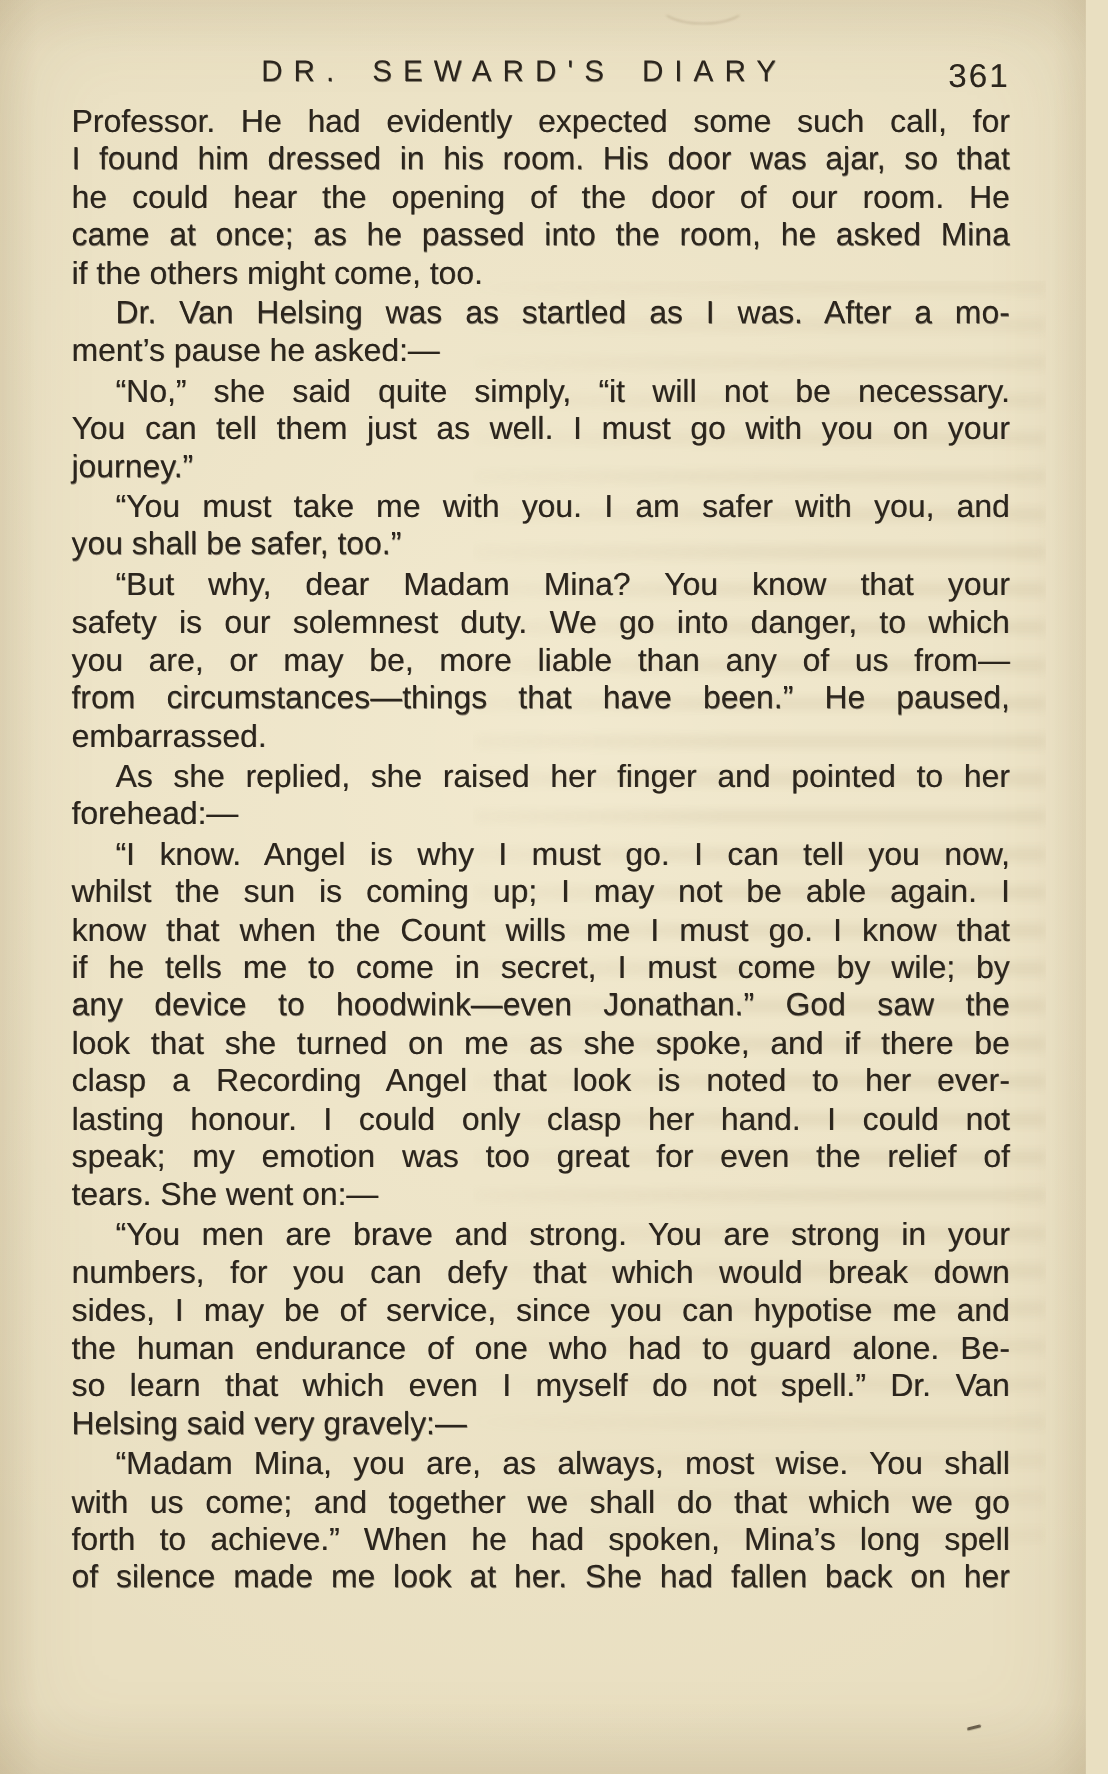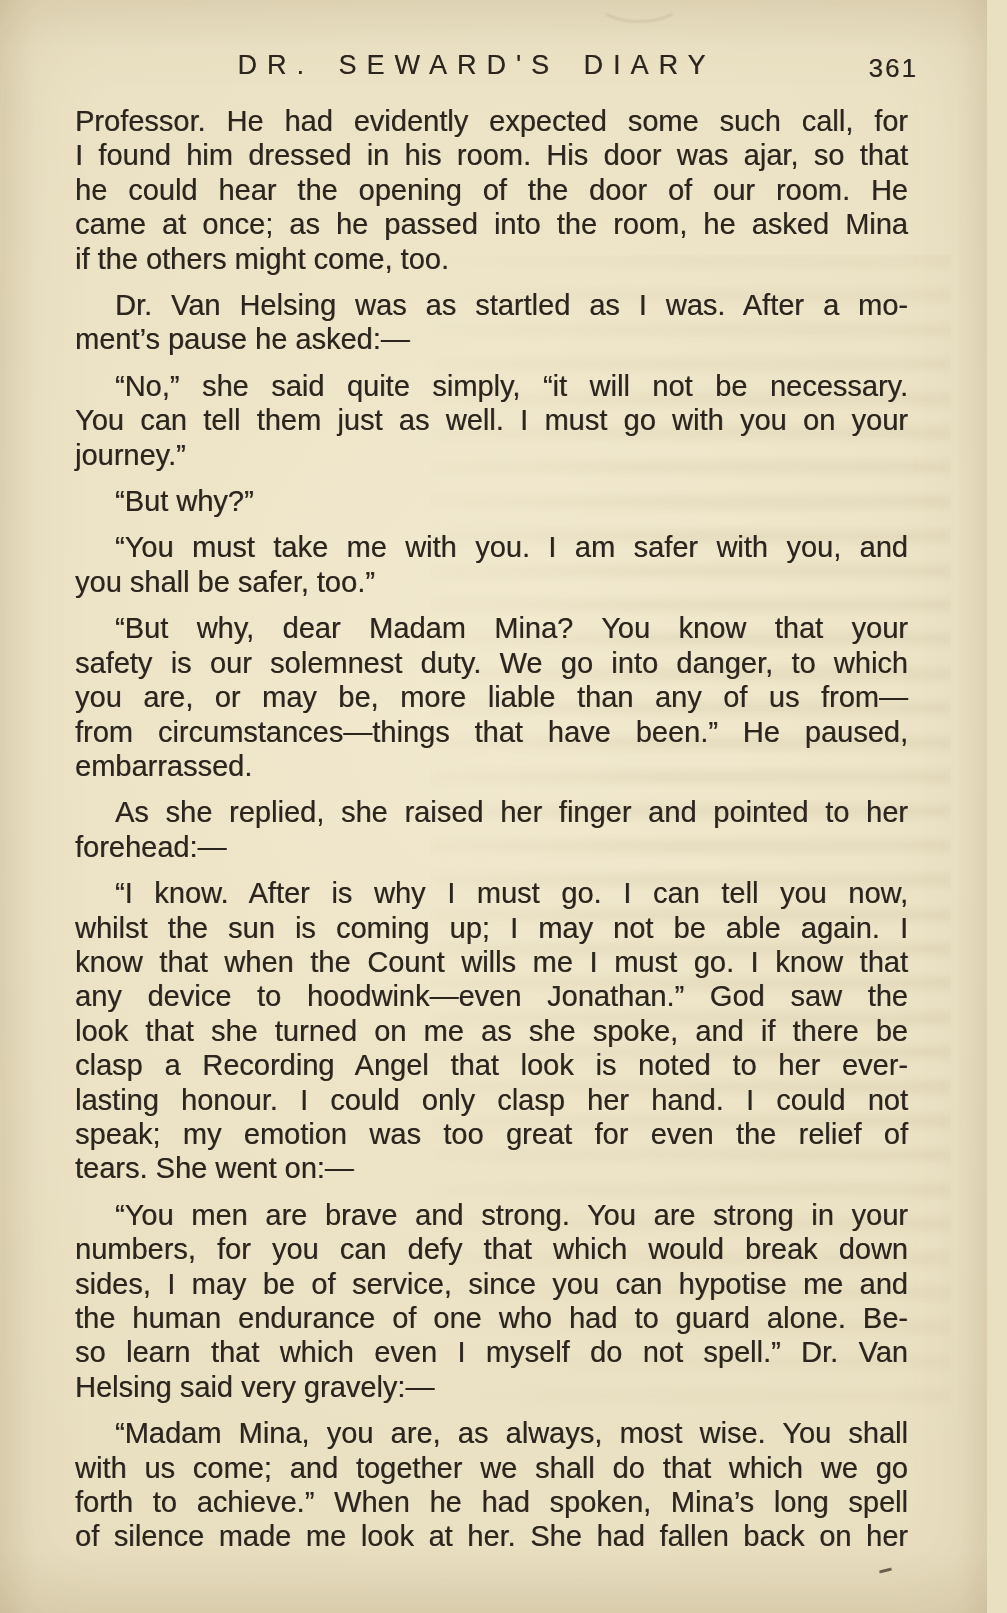--- a/index.html
+++ b/index.html
@@ -81,32 +81,32 @@
     font-size: 27px;
     letter-spacing: 10px;
     word-spacing: 7px;
     white-space: nowrap;
     text-shadow: 0.4px 0.2px 0 rgba(43,37,29,0.5);
   }
   .page-number {
     position: absolute;
     right: 2px;
     top: 3px;
-    font-size: 26px;
+    font-size: 30px;
     letter-spacing: 2px;
     text-shadow: 0.4px 0.2px 0 rgba(43,37,29,0.5);
   }
 
   .text-block {
     position: absolute;
     top: 92px;
     left: 63px;
     right: 67px;
   }
-  .para { margin: 12px; }
+  .para { margin: 2px; }
   .line {
     font-size: 29px;
     line-height: 34.4px;
     text-align: justify;
     text-align-last: justify;
     text-shadow: 0.45px 0.25px 0 rgba(43,37,29,0.55);
   }
   .line.no-just { text-align-last: left; }
   .para.indent .line:first-child { text-indent: 40px; }
 </style>
@@ -135,41 +135,39 @@
       <div class="para indent">
         <div class="line">Dr. Van Helsing was as startled as I was. After a mo-</div>
         <div class="line no-just">ment’s pause he asked:—</div>
       </div>
       <div class="para indent">
         <div class="line">“No,” she said quite simply, “it will not be necessary.</div>
         <div class="line">You can tell them just as well. I must go with you on your</div>
         <div class="line no-just">journey.”</div>
       </div>
       <div class="para indent">
-        <div class="line no-just">“But why?”</div>
-      </div>
-      <div class="para indent">
         <div class="line">“You must take me with you. I am safer with you, and</div>
         <div class="line no-just">you shall be safer, too.”</div>
       </div>
       <div class="para indent">
         <div class="line">“But why, dear Madam Mina? You know that your</div>
         <div class="line">safety is our solemnest duty. We go into danger, to which</div>
         <div class="line">you are, or may be, more liable than any of us from—</div>
         <div class="line">from circumstances—things that have been.” He paused,</div>
         <div class="line no-just">embarrassed.</div>
       </div>
       <div class="para indent">
         <div class="line">As she replied, she raised her finger and pointed to her</div>
         <div class="line no-just">forehead:—</div>
       </div>
       <div class="para indent">
-        <div class="line">“I know. After is why I must go. I can tell you now,</div>
+        <div class="line">“I know. Angel is why I must go. I can tell you now,</div>
         <div class="line">whilst the sun is coming up; I may not be able again. I</div>
         <div class="line">know that when the Count wills me I must go. I know that</div>
+        <div class="line">if he tells me to come in secret, I must come by wile; by</div>
         <div class="line">any device to hoodwink—even Jonathan.” God saw the</div>
         <div class="line">look that she turned on me as she spoke, and if there be</div>
         <div class="line">clasp a Recording Angel that look is noted to her ever-</div>
         <div class="line">lasting honour. I could only clasp her hand. I could not</div>
         <div class="line">speak; my emotion was too great for even the relief of</div>
         <div class="line no-just">tears. She went on:—</div>
       </div>
       <div class="para indent">
         <div class="line">“You men are brave and strong. You are strong in your</div>
         <div class="line">numbers, for you can defy that which would break down</div>

